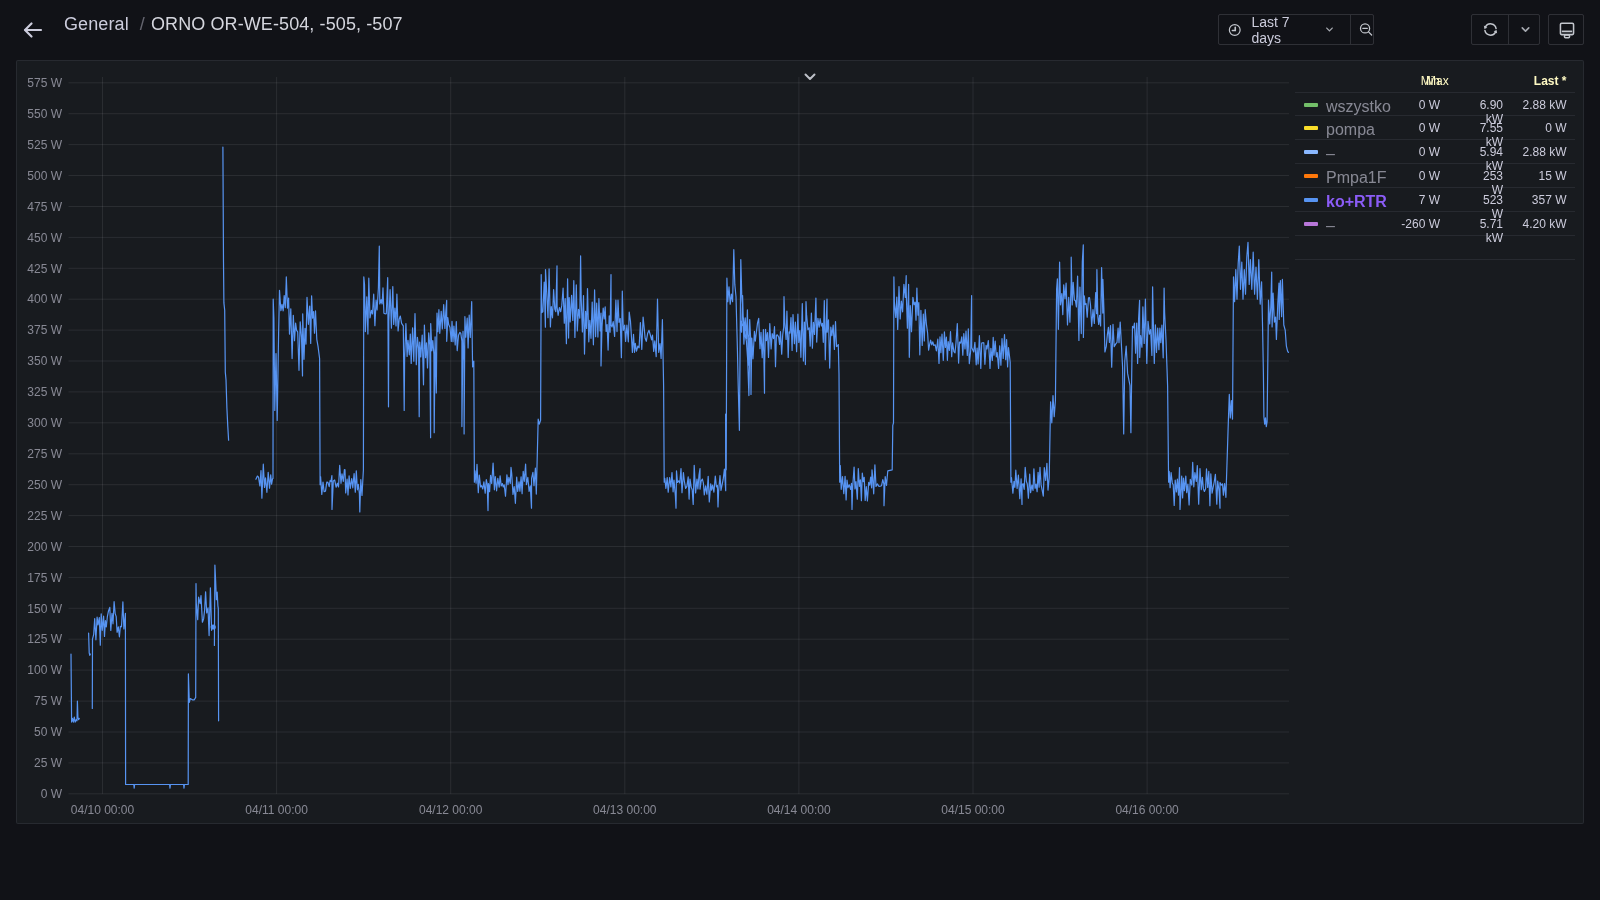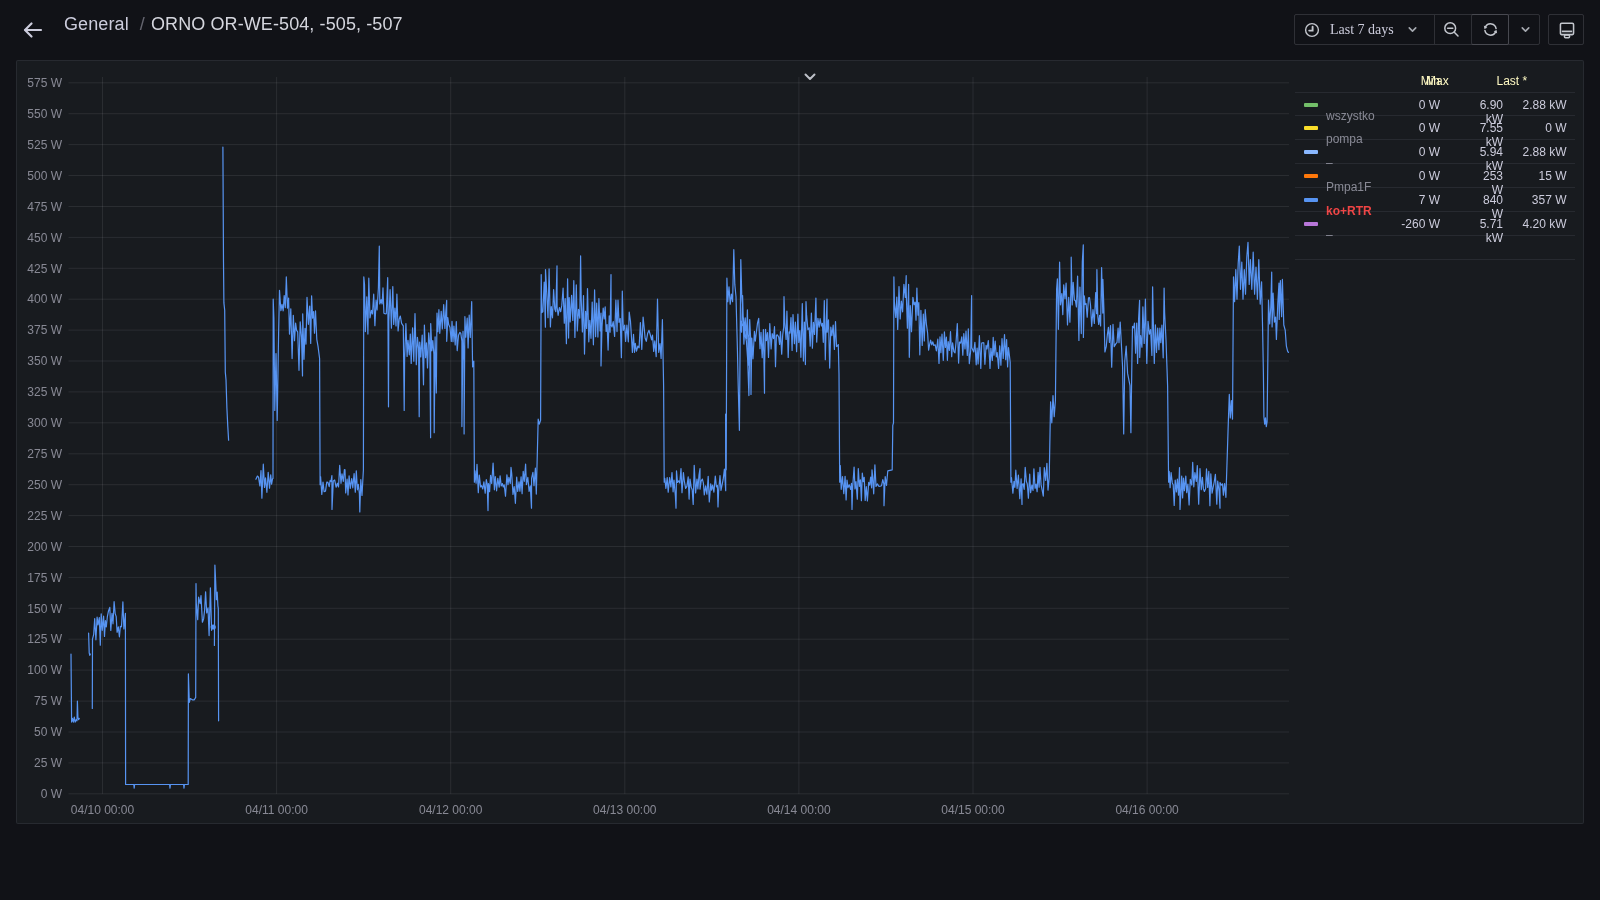--- a/index.html
+++ b/index.html
@@ -21,37 +21,37 @@
      background:#181B1F; border:1px solid rgba(204,204,220,0.09); border-radius:2px; }
 
   svg text { font-family:"Liberation Sans", sans-serif; font-size:12px; fill:rgba(204,204,220,0.62); }
 
   
   .lhead { position:absolute; top:74px; height:21px; font-size:12px; color:#fef9c3; }
   .lsep { position:absolute; left:1295px; width:280px; height:1px; background:rgba(204,204,220,0.09); }
   .lrow { position:relative; height:23.93px; }
   .legend { position:absolute; left:0; top:92.5px; width:1600px; }
   .sw { position:absolute; left:1304px; top:10px; width:14px; height:4px; border-radius:1px; }
-  .lname { position:absolute; left:1326px; top:16px; font-size:12px; color:rgba(204,204,220,0.62); }
-  .lname.focus { color:#ef4444; font-weight:bold; }
+  .lname { position:absolute; left:1326px; top:5px; font-size:16px; color:rgba(204,204,220,0.62); }
+  .lname.focus { color:#8b5cf6; font-weight:bold; }
   .lv { position:absolute; top:5px; font-size:12px; color:#CCCCDC; text-align:right; }
   .v1 { width:60px; right:160px; }
   .v2 { width:70px; right:97px;padding-left:44px; }
   .v3 { width:70px; right:33.5px; }
 </style></head>
 <body>
 
 <svg class="abs" style="left:22px; top:19px;" width="22" height="22" viewBox="0 0 22 22" fill="none" stroke="#CCCCDC" stroke-width="2.2" stroke-linecap="round" stroke-linejoin="round">
   <path d="M3.5 11 H19"></path>
     <path d="M9.5 4.5 L3 11 L9.5 17.5"></path>
 </svg>
 
 <div class="crumbs"><span>General</span><span class="sep">&nbsp;/</span><span class="title">ORNO OR-WE-504, -505, -507</span></div>
 
-<div class="btn" style="left:1294px; width:215px;font-family:Liberation Serif, serif;">
+<div class="btn" style="left:1218px; width:156px;">
   <svg style="margin-left:9px;" width="16" height="16" viewBox="0 0 16 16" fill="none" stroke="#C3C6CD" stroke-width="1.4" stroke-linecap="round">
     <circle cx="8" cy="8" r="6.4"></circle>
       <path d="M8.6 4.8 V8.6 H5.2" stroke-width="1.9"></path>
   </svg>
   <span class="txt" style="margin-left:10px;">Last 7 days</span>
   <svg style="margin-left:12px;" width="13" height="13" viewBox="0 0 14 14" fill="none" stroke="#A6A9B0" stroke-width="1.7" stroke-linecap="round" stroke-linejoin="round">
     <path d="M3.5 5.2 L7 8.8 L10.5 5.2"></path>
   </svg>
   <div class="vdiv" style="margin-left:15px;"></div>
   <svg style="margin-left:8px;" width="17" height="17" viewBox="0 0 17 17" fill="none" stroke="#C3C6CD" stroke-width="1.5" stroke-linecap="round">
@@ -152,21 +152,21 @@
       <text x="1147.1" y="814" text-anchor="middle">04/16 00:00</text>
   </g>
 
   <path d="M805.5 74.5 L810 79 L814.5 74.5" fill="none" stroke="#BDC0C7" stroke-width="2" stroke-linecap="round" stroke-linejoin="round"></path>
   <circle cx="213.2" cy="627" r="2.6" fill="#5794F2"></circle>
   <path d="M71.0 654.1L71.6 722.1L72.5 718.4L73.4 722.1L74.3 717.1L75.2 722.1L76.2 719.6L77.0 720.8L77.4 701.1L77.9 717.1L78.6 719.6L79.3 718.4M88.6 633.1L89.2 652.8L89.8 655.3L90.4 654.1M92.3 708.5L92.5 639.2L93.7 634.3L94.7 618.5L95.9 639.8L97.1 617.0L98.0 625.0L99.3 617.5L100.3 645.2L101.2 613.8L102.3 630.3L103.6 616.2L104.5 636.4L105.4 620.5L106.3 627.0L107.4 616.3L108.4 611.3L109.8 607.4L110.8 630.4L112.0 613.3L113.0 623.8L114.1 601.7L115.2 613.6L116.2 616.6L117.1 632.3L118.3 626.8L119.4 636.8L120.4 626.3L121.5 626.8L122.9 601.9L123.9 628.9L125.4 613.3L125.6 784.5L130.0 784.5L133.8 784.5L134.2 788.2L134.6 784.5L148.0 784.5L169.6 784.5L170.0 788.2L170.4 784.5L183.6 784.5L184.0 788.2L184.4 784.5L188.2 784.5L188.4 673.9L189.3 702.3L190.3 698.6L192.3 699.8L194.3 699.8L195.7 697.4L196.0 583.6L196.3 603.1L197.7 619.7L198.6 597.1L200.1 603.6L201.0 595.6L202.4 622.2L203.6 618.9L204.6 610.3L205.6 591.9L206.7 613.0L208.0 607.8L209.1 635.6L210.4 587.8L211.6 630.3M214.4 645.4L214.9 565.0L215.7 582.4L216.4 599.7L217.2 592.2L217.9 605.8L218.3 608.3L218.6 720.8M222.9 147.1L223.5 262.1L223.9 302.9L224.7 310.3L225.3 372.1L226.0 379.6L226.9 408.0L227.8 426.6L228.6 440.2M255.9 479.3L257.4 476.0L258.5 477.2L259.9 486.0L261.0 470.6L261.9 498.2L263.3 464.2L264.5 487.4L265.5 477.9L266.9 492.3L268.2 472.3L269.5 488.2L270.7 474.9L271.6 484.1L272.6 478.5M273.0 478.5L273.2 299.2L273.9 317.7L274.8 410.5L276.0 353.6L277.2 420.4L278.6 333.8L279.5 290.3L280.9 310.7L282.0 304.3L283.2 310.8L284.2 295.5L285.3 307.6L286.2 281.9L286.3 276.9L287.5 308.1L288.6 298.0L289.5 334.1L290.8 308.8L292.1 358.6L293.3 315.3L294.5 340.6L295.6 323.0L296.6 330.3L297.7 331.9L299.0 370.3L300.2 321.8L301.5 337.1L302.5 375.9L302.7 313.8L304.0 359.3L305.0 328.4L306.0 344.1L307.0 297.4L308.4 324.3L309.7 306.0L310.7 343.5L311.6 295.8L312.6 318.1L313.6 311.7L314.5 333.1L315.5 310.8L316.8 339.3L318.0 346.1L319.6 358.5L320.1 484.7L320.6 476.7L321.8 494.4L323.0 482.1L324.1 491.6L325.5 491.1L326.8 482.0L327.9 482.4L329.2 486.7L330.1 480.6L331.0 481.4L331.9 475.6L332.0 509.4L333.3 480.9L334.7 480.0L336.1 487.2L337.4 483.2L338.5 487.0L339.7 465.4L341.0 483.3L342.0 473.8L343.3 481.5L344.4 469.5L345.0 469.8L345.7 492.9L347.1 479.1L348.0 494.9L349.1 475.9L350.3 488.5L351.7 478.5L352.8 487.8L354.1 473.5L355.3 492.2L356.3 470.9L357.4 489.8L358.3 484.3L359.4 493.6L359.8 511.9L360.8 479.6L362.0 495.5L363.4 469.8L363.8 276.9L364.5 284.3L365.4 331.6L366.8 296.8L367.9 334.1L368.8 278.2L370.0 318.0L371.4 310.3L372.5 314.0L373.7 294.2L374.9 325.7L376.1 300.2L377.1 310.0L378.4 287.8L379.3 246.0L379.8 304.0L381.1 299.6L382.1 304.0L383.0 287.9L383.9 313.3L385.0 313.8L386.3 313.7L387.7 277.7L388.5 406.8L388.8 321.4L390.1 289.7L391.4 328.2L392.8 286.5L393.7 324.5L394.9 308.0L396.0 326.0L396.9 294.0L398.1 331.0L399.2 319.3L400.3 316.0L401.6 323.3L403.3 325.8L404.2 410.5L404.6 359.5L405.9 323.6L407.1 356.4L408.0 340.4L409.3 354.8L410.3 334.1L411.2 363.4L412.6 327.8L413.8 361.2L415.0 313.6L416.3 364.7L417.4 337.3L418.6 348.7L419.2 416.7L419.7 342.0L420.8 356.9L422.2 335.1L423.5 384.8L424.4 325.0L425.6 357.7L426.5 342.9L427.5 368.0L428.7 332.9L429.8 345.4L430.6 437.7L430.7 323.5L431.9 350.8L432.8 340.5L433.9 354.2L434.2 432.7L435.1 336.9L436.3 393.0L437.0 313.1L437.9 331.7L438.9 309.7L439.8 333.3L441.2 311.4L442.3 329.0L443.7 304.7L444.9 328.4L445.8 311.6L446.7 300.4L446.7 341.3L447.8 317.6L448.7 324.6L450.0 327.6L451.3 341.5L452.0 321.4L453.0 341.6L453.9 326.1L455.2 345.0L456.3 321.5L457.2 350.6L458.5 335.2L459.9 332.3L460.8 333.4L461.9 341.1L461.9 426.6L463.0 331.3L464.0 361.8L464.1 434.0L464.9 316.7L465.8 337.1L467.2 318.2L468.1 347.9L469.2 315.0L470.3 337.5L471.7 301.7L472.6 366.9L473.8 361.0L474.4 482.2L475.0 470.9L476.1 483.1L477.0 464.4L478.3 492.7L479.3 475.0L480.6 487.0L481.6 485.7L482.8 489.0L483.9 481.9L485.2 493.2L486.3 479.7L487.2 483.9L488.0 510.6L488.5 483.5L489.6 491.6L490.6 475.3L491.7 483.5L493.1 463.0L494.4 489.8L495.3 476.5L496.6 490.8L497.8 478.3L499.2 487.2L500.1 475.8L501.2 485.9L502.4 483.6L503.3 487.0L504.2 484.8L505.5 496.2L506.9 474.8L508.0 484.6L508.9 477.4L510.3 483.5L511.0 467.4L511.7 473.3L513.0 494.5L514.2 486.5L515.4 503.3L516.7 477.0L517.7 491.5L519.0 481.8L519.9 491.1L521.1 476.8L522.1 493.6L523.2 471.4L524.3 481.3L525.6 464.0L526.4 484.6L527.8 477.3L529.1 491.4L530.3 485.9L531.5 508.2L531.6 478.3L532.9 472.3L534.0 485.6L535.4 468.1L536.3 494.1L538.2 419.1L539.3 424.1L540.6 420.4L541.2 274.5L541.8 312.6L542.9 311.7L544.2 282.1L545.4 327.2L545.5 269.5L546.6 289.9L548.0 317.7L549.1 268.9L550.4 327.0L551.3 306.6L552.5 317.8L553.6 289.6L554.8 309.1L555.8 311.7L557.0 265.8L557.1 307.2L558.1 315.3L559.4 307.5L560.7 311.7L561.8 305.4L563.1 288.2L564.3 323.2L565.2 298.6L566.4 343.7L567.6 278.8L568.6 338.1L569.2 297.5L570.2 321.9L571.6 295.3L572.8 320.4L573.8 280.7L574.9 337.5L576.3 284.9L577.3 330.9L578.5 309.4L579.8 318.1L580.6 255.9L581.2 298.7L582.4 331.9L583.5 295.5L584.5 354.1L585.6 311.4L586.6 328.5L587.5 288.5L588.8 341.8L589.8 320.3L591.0 338.3L592.2 302.1L593.4 344.8L594.6 289.9L595.6 336.7L596.7 303.2L597.9 337.1L598.9 298.5L600.1 330.9L601.0 313.0L601.0 366.0L602.0 326.9L603.2 308.0L604.2 318.9L605.2 306.9L606.1 331.5L607.1 324.5L608.1 350.1L609.2 315.9L610.1 332.2L611.0 274.5L611.1 324.8L612.0 327.0L613.2 321.6L614.6 336.4L615.9 300.1L617.0 331.6L618.0 300.2L619.0 322.3L620.2 318.5L621.4 357.7L622.3 291.0L623.3 330.3L624.7 325.2L625.6 341.4L626.9 325.2L628.3 341.8L629.2 312.2L630.5 321.7L631.3 334.5L632.4 352.5L633.5 334.3L634.5 352.3L635.3 343.3L636.5 351.2L637.9 346.0L639.1 347.8L640.4 322.5L641.8 349.4L643.1 317.1L644.3 329.1L645.1 338.0L646.3 341.3L647.6 333.6L649.0 330.3L650.2 334.5L651.6 339.8L652.5 335.1L653.7 351.4L654.8 340.9L656.2 356.6L657.5 299.2L658.7 352.3L660.0 343.5L661.1 358.4L662.4 319.7L663.6 385.7L664.2 482.2L664.8 478.3L665.9 488.5L667.2 477.6L668.2 492.1L669.6 477.7L670.9 486.9L672.0 472.5L673.1 491.8L674.0 480.0L675.4 496.2L676.0 508.2L676.5 470.9L677.5 482.5L678.7 480.8L679.8 483.1L681.0 468.5L682.0 492.7L683.4 472.5L684.3 480.8L685.6 488.3L686.9 486.3L688.2 476.9L689.1 499.1L690.0 479.1L691.2 487.1L692.2 489.7L693.2 504.5L694.2 465.3L695.6 492.9L697.0 479.1L697.9 488.9L699.0 475.0L700.0 468.6L700.0 489.1L701.2 480.8L702.4 479.1L703.4 483.1L704.3 495.0L705.6 485.8L706.9 494.2L708.2 476.3L709.3 501.9L710.7 483.9L711.6 490.2L712.6 485.0L713.9 492.2L715.3 476.1L716.4 486.8L717.4 485.4L718.0 506.9L718.6 491.8L720.0 475.6L721.0 490.5L722.3 483.8L723.2 479.2L724.4 469.0L725.7 490.7L725.6 414.2L726.2 469.8L726.9 278.2L727.8 301.7L729.0 286.8L730.2 304.1L731.4 294.2L732.6 301.7L733.8 249.7L734.8 284.4L736.0 296.7L737.4 348.7L738.2 385.7L739.4 430.3L740.8 259.6L741.8 296.7L743.2 316.5L744.8 333.8L746.4 341.2L747.6 358.5L748.9 395.6L749.9 338.8L740.5 320.7L741.6 332.2L742.6 295.6L743.9 344.1L745.2 317.8L746.5 338.7L747.4 309.8L748.4 365.1L749.7 319.5L750.7 339.6L751.0 394.4L751.8 338.0L753.0 358.8L754.4 331.4L755.3 341.2L756.6 330.5L757.5 323.1L758.7 318.4L760.0 348.6L761.0 332.3L762.2 357.6L763.4 329.5L764.5 393.2L764.6 365.3L765.5 329.3L766.4 340.7L767.5 332.7L768.5 357.4L769.8 323.6L771.1 349.0L772.2 333.7L773.5 338.6L774.5 326.7L775.5 366.7L776.4 335.3L777.3 334.8L778.7 337.1L779.6 344.4L780.5 331.6L781.7 354.2L782.7 335.0L783.7 327.0L784.0 296.7L784.8 322.8L786.1 339.4L786.9 311.2L788.2 357.5L789.1 331.9L790.0 333.1L791.0 317.5L792.1 350.5L793.0 314.5L794.4 343.7L795.4 322.1L796.6 351.7L797.9 314.1L798.8 342.4L799.8 330.6L800.9 357.3L802.3 303.6L803.4 361.1L804.4 322.1L805.4 364.6L806.0 301.7L806.6 314.9L807.9 329.6L809.2 327.8L810.2 346.1L811.4 313.1L812.4 348.2L813.4 322.4L814.5 334.5L815.9 298.0L816.7 342.1L817.9 318.4L819.2 327.1L820.1 318.7L821.4 326.0L822.4 323.3L823.3 342.3L824.3 300.6L825.3 359.7L826.1 327.7L827.0 299.2L827.2 332.2L828.5 319.8L829.7 368.1L830.8 327.2L831.9 335.6L833.2 325.0L834.4 349.5L835.5 321.6L836.5 346.6L837.4 346.1L838.3 344.6L839.0 373.4L839.7 482.2L840.3 465.6L841.2 489.3L842.5 476.5L843.8 493.7L845.1 476.3L846.1 500.0L847.0 480.1L848.0 487.6L849.3 484.8L850.7 489.5L851.5 483.3L852.0 509.4L852.7 486.8L854.1 467.0L855.0 488.9L856.0 481.7L857.3 499.2L858.3 468.5L859.4 486.4L860.4 479.9L861.4 500.7L862.3 473.1L863.3 481.6L864.2 477.3L865.2 500.5L866.3 486.7L867.4 500.9L868.7 482.4L869.7 485.1L870.7 477.1L871.6 487.8L872.0 469.8L872.8 478.4L873.7 493.8L874.9 464.9L876.0 486.4L877.4 483.9L878.7 486.1L880.1 486.3L881.5 485.8L882.8 479.7L883.9 484.2L884.0 505.7L885.2 476.6L886.5 485.4L887.8 470.8L892.2 469.8L892.8 425.3L893.5 422.8L893.9 276.9L894.4 302.8L895.8 317.4L896.8 297.0L897.7 329.4L899.0 286.5L900.2 319.0L901.4 301.1L902.6 311.8L903.9 284.4L905.3 297.5L906.2 275.7L906.2 291.2L907.4 328.2L908.6 284.4L909.3 357.3L909.4 354.8L910.3 305.6L911.5 331.7L912.9 297.3L914.1 304.7L915.2 302.2L916.0 320.2L916.9 288.1L917.0 293.0L918.0 315.2L918.8 302.5L919.8 354.8L920.9 310.4L922.2 345.5L923.3 314.0L924.3 340.9L925.2 309.7L926.4 324.1L927.6 332.8L928.6 350.1L929.6 344.7L930.6 340.1L931.8 344.9L932.8 341.8L933.8 345.5L935.2 344.8L936.4 351.0L937.8 339.2L939.0 363.5L940.0 336.8L940.9 352.7L942.0 334.2L943.3 360.4L944.4 331.9L945.4 347.4L946.4 337.2L947.4 360.3L948.2 341.6L949.4 350.3L950.5 331.7L951.7 356.7L952.6 342.8L953.9 351.7L955.0 352.9L956.0 342.8L957.3 323.6L958.6 363.1L959.5 342.0L960.7 343.0L961.8 336.8L962.8 355.1L963.8 333.6L965.0 349.0L966.0 331.1L967.3 355.4L968.3 328.8L969.3 363.6L970.7 350.4L971.6 295.5L971.7 347.6L972.7 349.8L973.7 351.9L974.9 342.3L976.2 364.8L977.1 348.0L978.1 364.0L979.4 335.7L980.8 368.4L981.7 343.1L982.8 342.7L983.8 342.9L984.9 364.3L986.1 345.3L987.0 349.0L988.3 340.5L989.6 359.6L990.0 368.4L990.9 348.4L992.3 360.4L993.2 337.4L994.0 355.2L995.2 341.1L996.3 357.0L997.2 352.6L998.6 368.4L999.7 345.9L1000.9 365.2L1002.0 338.7L1003.2 358.5L1004.5 334.6L1005.7 359.6L1006.6 339.5L1007.6 367.0L1008.5 347.5L1010.2 362.3L1010.9 482.2L1011.5 477.7L1012.9 493.1L1014.0 481.4L1014.9 487.3L1015.8 470.2L1017.1 488.4L1018.4 475.1L1019.8 498.6L1021.1 478.8L1022.0 504.5L1022.1 485.2L1023.1 483.7L1024.2 489.3L1025.2 467.3L1026.4 481.5L1027.3 484.0L1028.4 498.2L1029.7 474.2L1030.6 492.6L1031.9 485.1L1033.0 490.4L1033.9 468.9L1035.1 488.3L1036.1 484.1L1037.1 491.6L1038.1 472.3L1039.1 487.1L1040.0 467.4L1040.2 471.2L1041.1 484.9L1042.1 489.9L1043.3 496.1L1044.3 467.5L1045.7 480.4L1046.9 463.3L1048.0 490.1L1049.2 477.7L1050.6 401.8L1051.8 422.8L1053.0 395.6L1054.2 416.7L1055.4 400.6L1056.6 289.3L1057.4 278.9L1058.4 329.3L1059.6 262.1L1060.5 304.8L1061.8 293.6L1062.8 314.6L1063.7 284.9L1065.0 298.7L1066.1 283.2L1067.5 325.0L1068.7 297.3L1069.9 322.2L1071.2 281.3L1071.2 257.2L1072.2 304.9L1073.2 282.4L1074.4 300.1L1075.4 300.5L1076.4 307.0L1077.6 276.0L1078.9 340.4L1079.9 287.0L1081.3 333.6L1082.3 262.1L1083.3 244.8L1083.4 337.4L1084.3 295.8L1085.2 304.5L1086.1 303.6L1087.2 317.1L1088.5 297.9L1089.5 297.7L1090.5 305.2L1091.7 326.3L1093.0 309.5L1094.3 323.4L1095.7 292.6L1096.6 313.7L1096.9 269.5L1097.8 316.5L1098.7 324.4L1099.6 315.4L1100.6 326.0L1101.6 267.6L1102.8 313.1L1102.9 279.4L1103.9 309.1L1104.9 352.0L1106.3 346.3L1107.4 334.3L1108.4 327.4L1109.4 342.4L1110.5 325.5L1111.7 367.2L1113.0 324.4L1114.2 346.6L1115.6 344.1L1117.0 342.4L1118.1 328.2L1119.0 342.6L1120.2 322.1L1122.6 367.2L1123.7 434.0L1124.8 361.0L1126.2 346.2L1127.6 373.4L1130.0 385.7L1130.9 432.7L1131.9 361.0L1132.5 326.3L1133.6 327.8L1134.5 323.2L1135.6 353.2L1136.7 323.0L1137.6 363.5L1138.6 318.6L1139.6 300.4L1139.7 357.5L1140.6 335.5L1141.9 347.2L1142.9 306.9L1144.2 343.4L1145.4 299.0L1146.8 363.5L1148.0 321.3L1149.4 334.1L1150.6 329.7L1151.9 355.5L1152.6 286.8L1153.1 312.8L1154.3 363.5L1155.4 324.8L1156.5 352.5L1157.7 328.2L1158.9 349.7L1159.9 328.1L1160.8 342.7L1161.9 325.2L1163.2 357.8L1164.1 288.1L1164.6 312.3L1166.0 339.7L1167.6 385.7L1168.6 482.2L1169.2 471.3L1170.1 487.7L1171.1 472.5L1172.3 482.9L1173.2 484.7L1174.2 505.5L1175.2 480.0L1176.4 491.9L1177.4 479.1L1178.5 495.1L1179.5 467.6L1180.0 509.4L1180.7 495.9L1181.7 476.0L1182.6 498.0L1183.5 478.0L1184.4 490.7L1185.8 476.0L1186.7 492.6L1187.9 484.2L1189.1 504.9L1190.3 479.4L1191.8 485.1L1192.7 462.4L1193.8 486.8L1194.9 472.6L1196.3 481.4L1197.3 465.6L1198.7 504.2L1200.0 468.6L1200.1 470.5L1201.3 489.7L1202.4 477.3L1203.4 488.9L1204.4 491.5L1205.6 488.8L1206.5 468.8L1207.7 487.5L1208.8 471.4L1209.9 505.7L1210.8 473.9L1212.1 493.2L1213.1 487.7L1214.2 482.0L1215.4 474.4L1216.8 504.2L1217.7 481.2L1219.1 491.2L1220.0 508.2L1220.0 482.6L1221.3 485.1L1222.5 483.8L1223.4 495.2L1224.6 483.6L1225.9 497.3L1228.3 422.8L1229.3 394.4L1230.3 417.9L1231.4 400.6L1232.5 419.1L1233.5 276.9L1234.6 301.7L1235.8 269.5L1237.0 299.2L1238.2 263.3L1239.3 246.0L1240.5 289.3L1241.8 262.1L1243.0 299.2L1244.3 269.5L1245.5 294.2L1246.8 257.2L1248.0 242.3L1249.2 284.4L1250.4 259.6L1251.8 289.3L1253.2 252.2L1254.6 294.2L1256.0 267.0L1257.4 299.2L1258.8 259.6L1260.2 304.1L1261.6 281.9L1262.6 328.9L1263.4 373.4L1263.9 416.7L1264.7 424.1L1265.5 417.9L1266.3 426.6L1267.1 421.6L1267.9 353.6L1268.5 300.2L1269.7 324.0L1270.8 307.0L1271.7 272.0L1272.1 326.9L1273.1 293.2L1274.4 322.2L1275.6 317.0L1276.4 339.4L1277.8 303.3L1279.0 283.1L1279.2 319.4L1280.4 280.5L1281.6 316.7L1282.4 279.4L1283.8 325.0L1285.2 330.1L1286.4 346.2L1287.6 351.1L1288.4 352.4" fill="none" stroke="#5794F2" stroke-width="1.2" stroke-linejoin="round" stroke-linecap="round"></path>
 </svg>
 
 <div class="lhead" style="right:160px; width:60px; text-align:right;">Min</div>
 <div class="lhead" style="right:114px; width:60px; ">Max</div>
-<div class="lhead" style="right:33.5px; width:70px; ">Last *</div>
+<div class="lhead" style="right:33.5px; width:70px; text-align:right;font-weight:bold;">Last *</div>
 <div class="lsep" style="top:91.5px;"></div>
 <div class="legend">
 <div class="lrow">
   <span class="sw" style="background:#73BF69"></span>
   <span class="lname">wszystko</span>
   <span class="lv v1">0 W</span>
       <span class="lv v2">6.90 kW</span>
       <span class="lv v3">2.88 kW</span>
 </div>
 <div class="lrow">
@@ -187,21 +187,21 @@
   <span class="sw" style="background:#FF780A"></span>
   <span class="lname">Pmpa1F</span>
   <span class="lv v1">0 W</span>
       <span class="lv v2">253 W</span>
       <span class="lv v3">15 W</span>
 </div>
 <div class="lrow">
   <span class="sw" style="background:#5794F2"></span>
   <span class="lname focus">ko+RTR</span>
   <span class="lv v1">7 W</span>
-      <span class="lv v2">840 W</span>
+      <span class="lv v2">523 W</span>
       <span class="lv v3">357 W</span>
 </div>
 <div class="lrow">
   <span class="sw" style="background:#B877D9"></span>
   <span class="lname">–</span>
   <span class="lv v1">-260 W</span>
       <span class="lv v2">5.71 kW</span>
       <span class="lv v3">4.20 kW</span>
 </div>
 </div>

